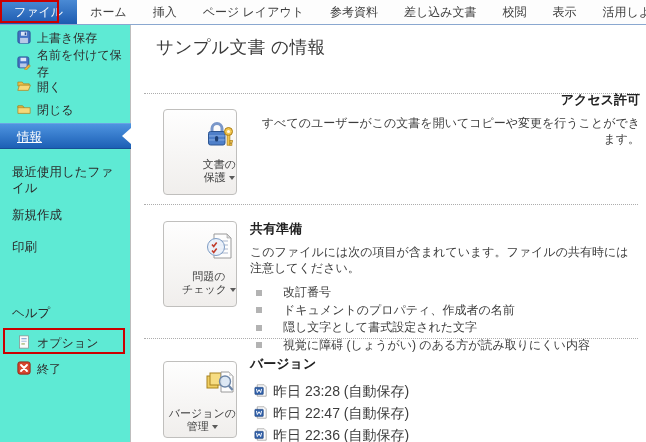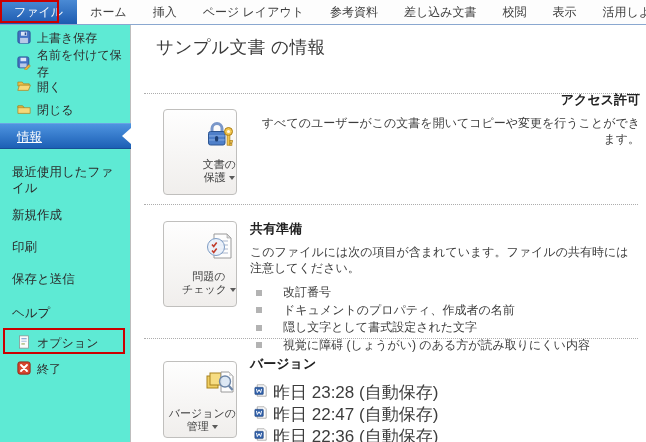--- a/index.html
+++ b/index.html
@@ -56,21 +56,21 @@
   .sec-text { position:absolute; left:118px; right:6px; }
   .t1 { top:66px;text-align:right; } .t2 { top:195px; } .t3 { top:330px; }
   .sec-heading { font-size:13px; font-weight:bold; color:#212121; margin-bottom:6px; }
   .sec-body { font-size:12px; color:#3c3c3c; line-height:16px; }
 
   .bullet-list { margin-top:8px; }
   .bullet-row { display:flex; align-items:center; height:17.5px; font-size:12px; color:#3c3c3c; }
   .bullet-marker { width:6px; height:6px; background:#b3b3b3; margin:0 21px 0 6px; flex:0 0 auto; }
 
   .ver-list { margin-top:8px; }
-  .ver-row { display:flex; align-items:center; height:22px; font-size:17px;
+  .ver-row { display:flex; align-items:center; height:22px; font-size:14px;
              color:#3c3c3c; padding-left:4px; gap:6px; cursor:pointer; }
 </style>
 </head>
 <body>
 
 <div class="app">
 
   <div class="tabbar">
     <div class="tab tab-file">ファイル</div>
     <div class="tab">ホーム</div>
@@ -123,21 +123,20 @@
     </div>
 
     <div class="navitem selected" style="top:98px">
       <span>情報</span>
       <span class="notch"></span>
     </div>
 
     <div class="navitem" style="top:139px; padding-right:14px;">最近使用したファイル</div>
     <div class="navitem" style="top:182px">新規作成</div>
     <div class="navitem" style="top:214px">印刷</div>
-    <div class="navitem" style="top:246px">保存と送信</div>
     <div class="navitem" style="top:280px">ヘルプ</div>
 
     <div class="cmd" style="top:307px">
       <span><svg width="14" height="14" viewBox="0 0 16 16">
             <rect x="3" y="1" width="10" height="14" fill="#fbfbfb" stroke="#8a8a8a" stroke-width="0.8"></rect>
             <rect x="5" y="3.5" width="6" height="1.4" fill="#88a9d4"></rect>
             <rect x="5" y="6.5" width="6" height="1.4" fill="#b6c9e4"></rect>
             <rect x="5" y="9.5" width="4" height="1.4" fill="#9ab46a"></rect>
           </svg></span>
       <span>オプション</span>

